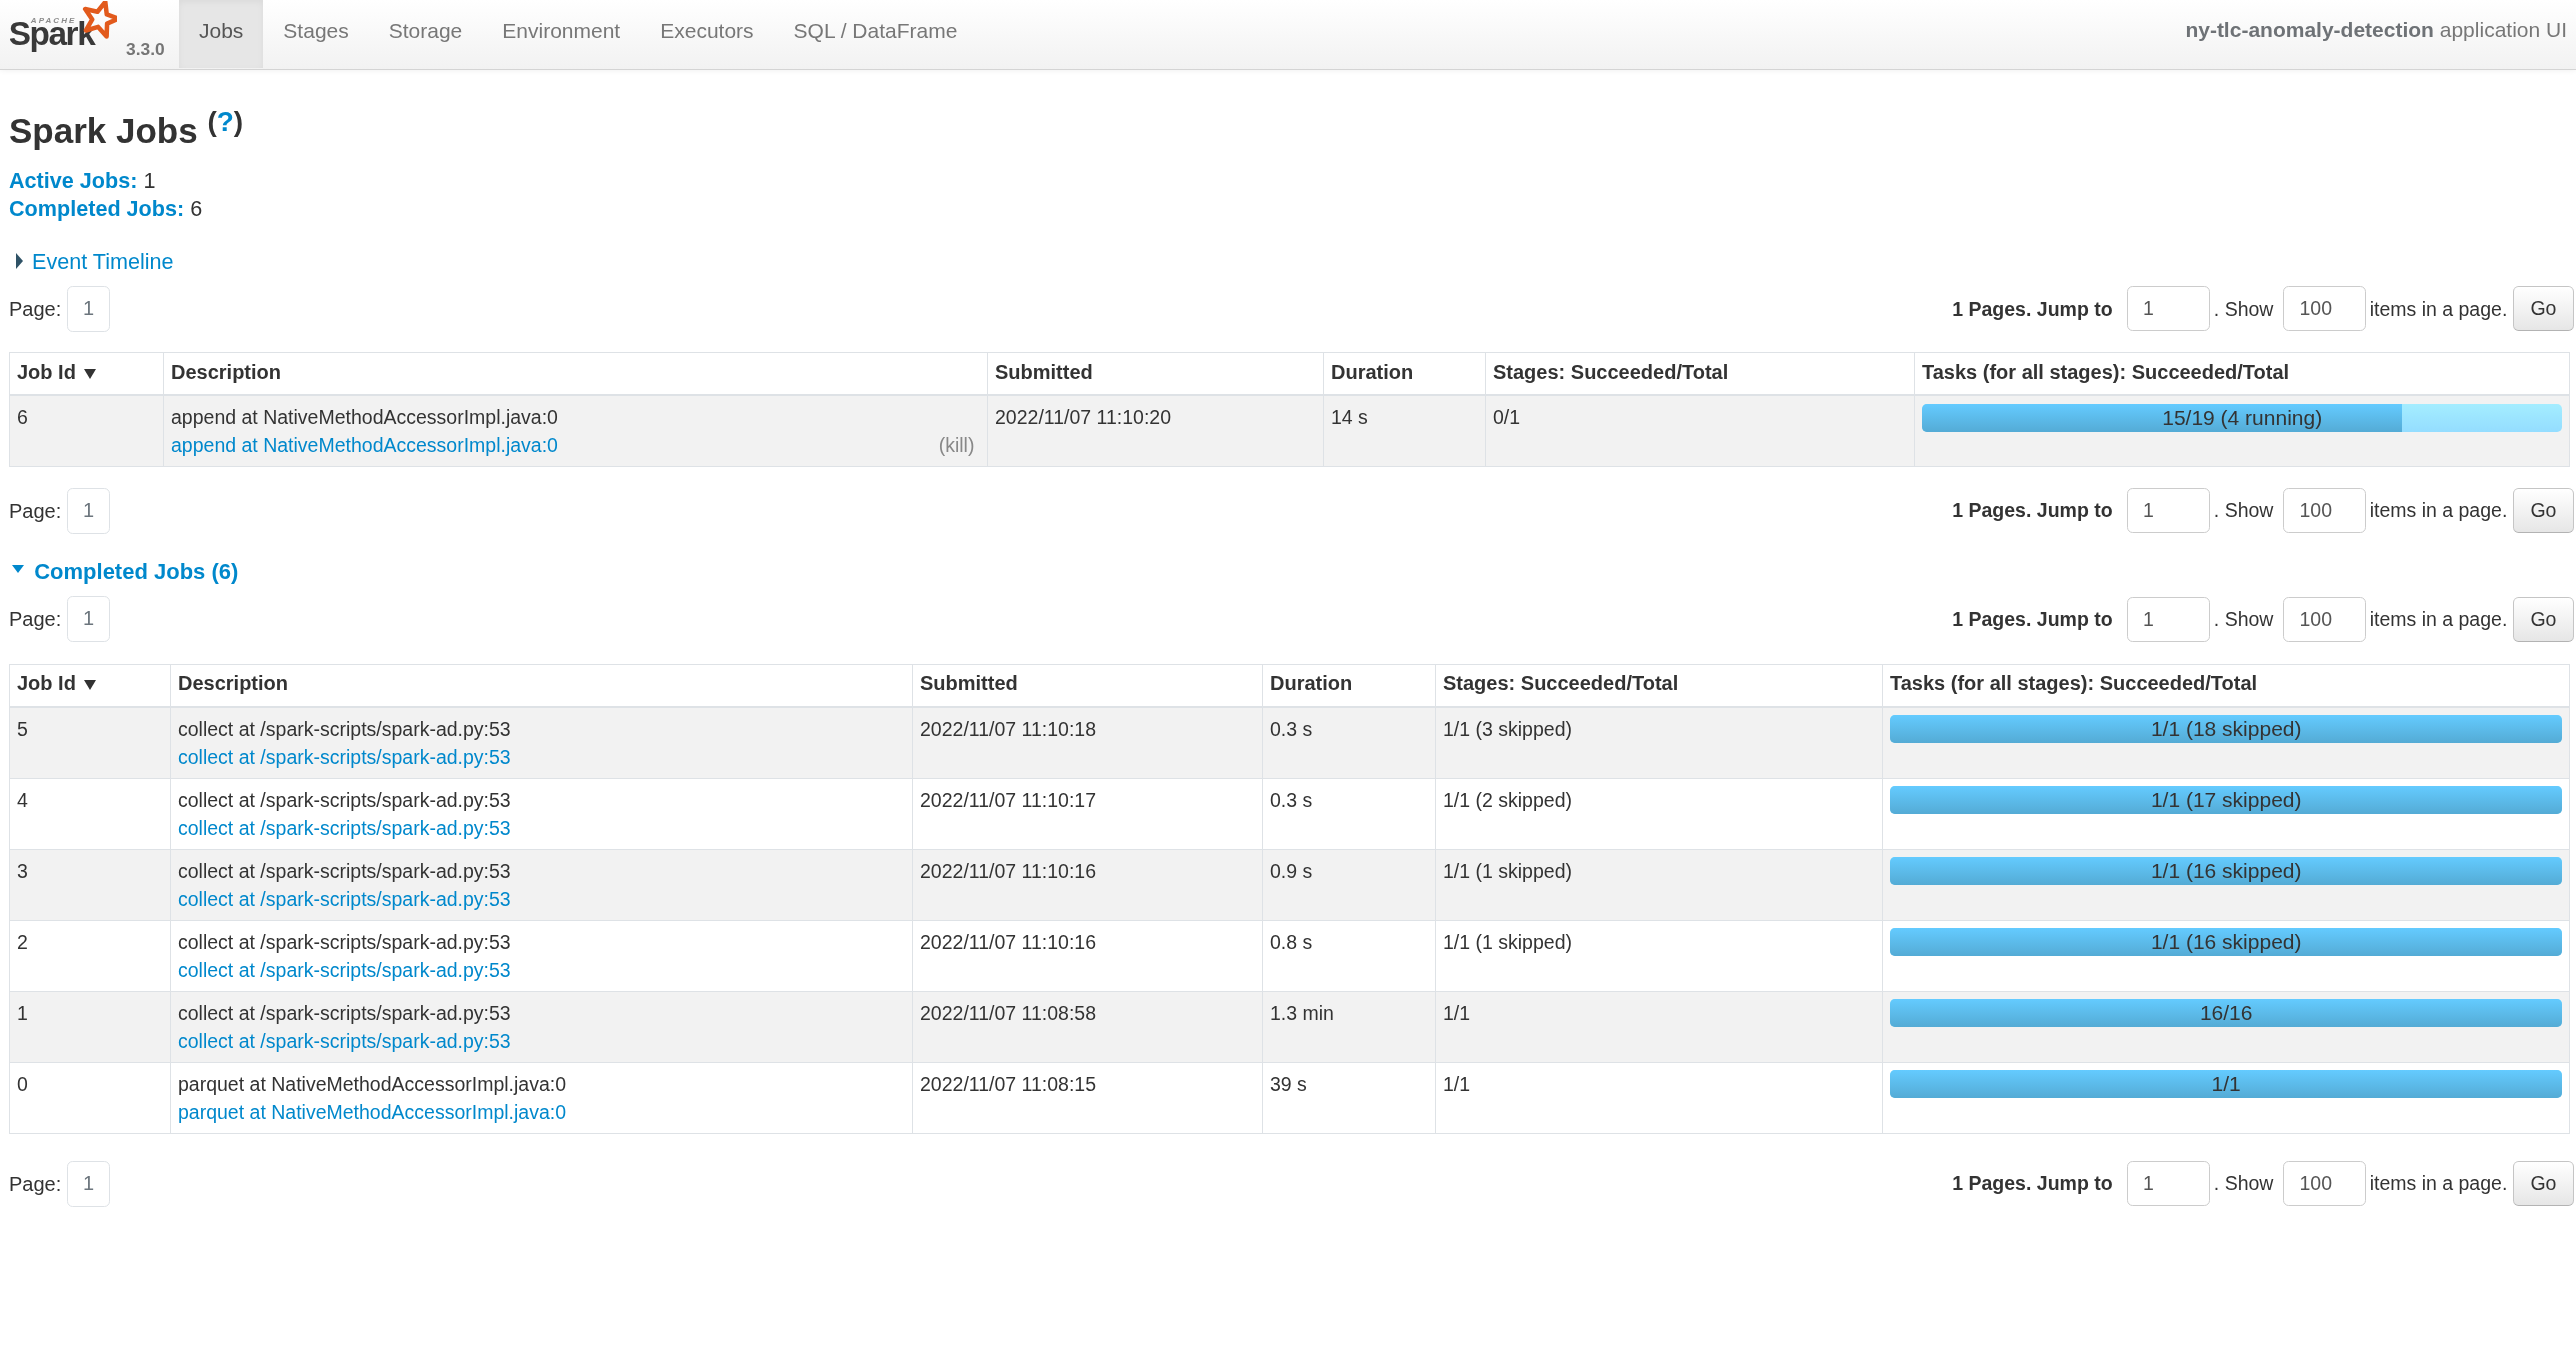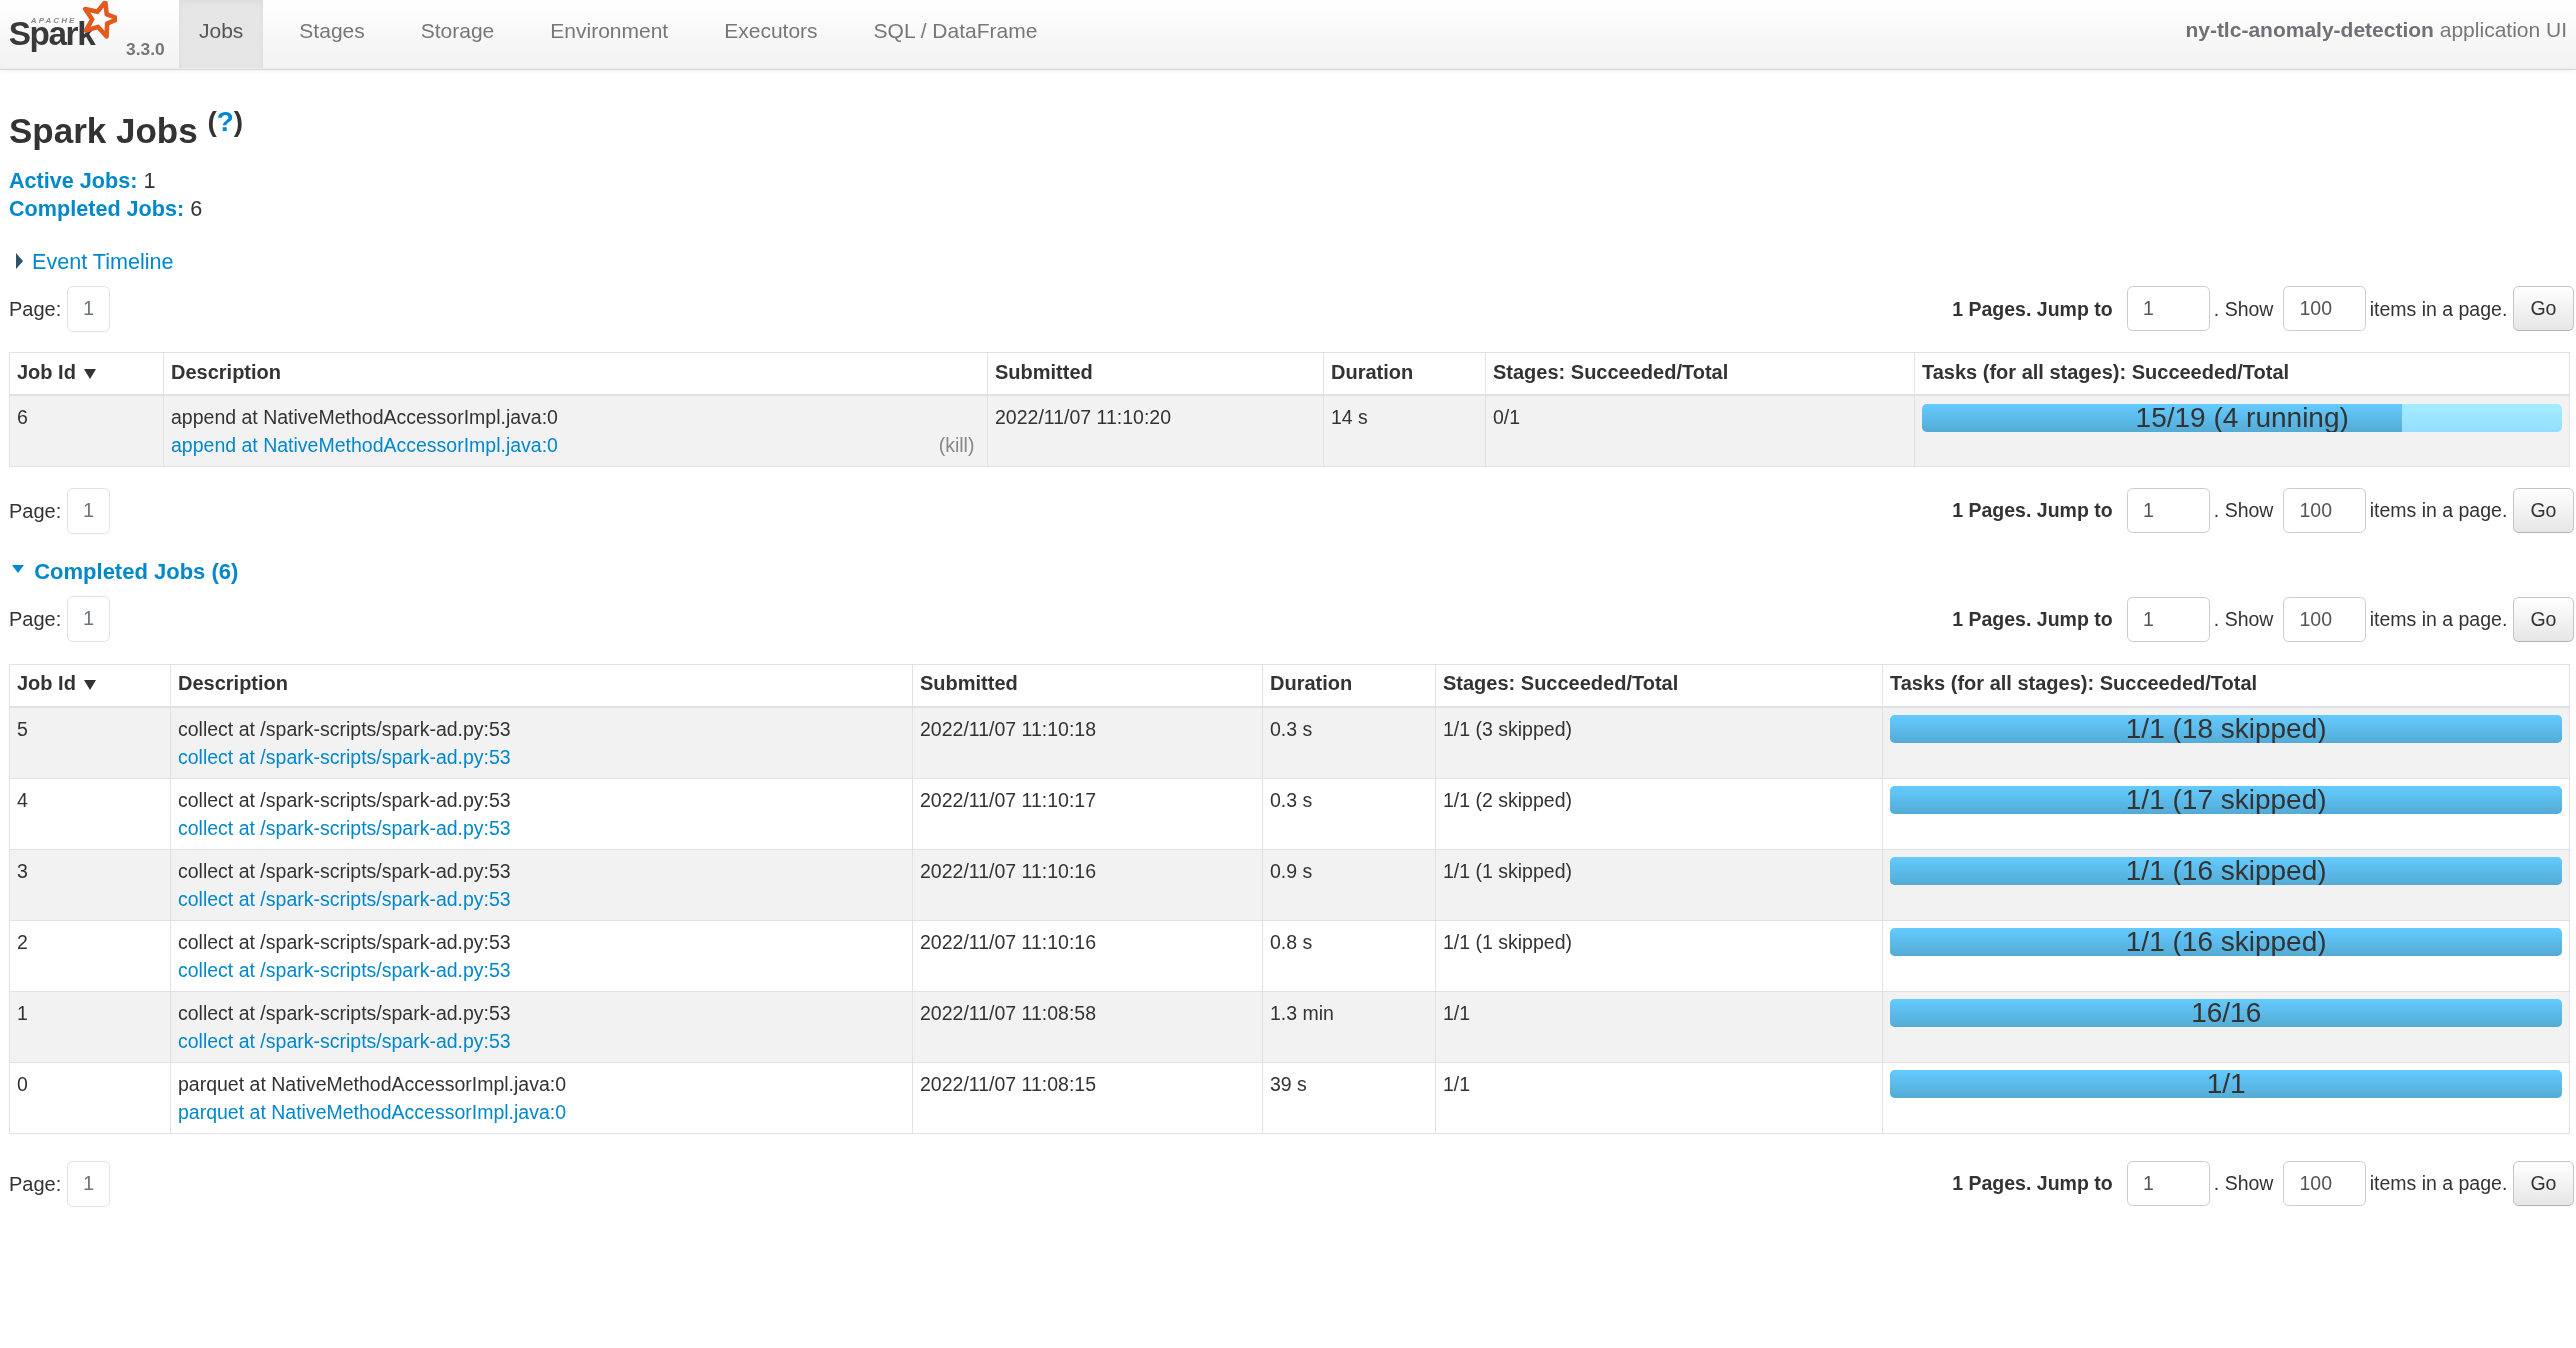--- a/index.html
+++ b/index.html
@@ -5,21 +5,21 @@
 <style>
 * { box-sizing: border-box; }
 html,body { margin:0; padding:0; background:#fff; }
 body { font-family:"Liberation Sans",sans-serif; font-size:21.6px; line-height:28.5px; color:#333; width:2576px; }
 a { color:#0088cc; text-decoration:none; }
 
 
 .navbar { position:relative; height:70px; background:linear-gradient(to bottom,#ffffff,#f2f2f2); border-bottom:1.4px solid #d4d4d4; box-shadow:0 1.4px 5.6px rgba(0,0,0,.065); }
 .brand { position:absolute; left:9.7px; top:1.4px; width:107px; height:56px; }
 .version { position:absolute; left:126px; top:35px; font-size:17.4px; font-weight:bold; color:#757575; }
-.tabs { position:absolute; left:179px; top:0; height:68px; margin:0; padding:0; list-style:none; display:flex;gap:16px; }
+.tabs { position:absolute; left:179px; top:0; height:68px; margin:0; padding:0; list-style:none; display:flex; }
 .tabs li { height:68px; padding:16.7px 20px 0 20px; font-size:21px; color:#777; }
 .tabs li.active { background:#e6e6e6; color:#555; box-shadow:inset 0 2.1px 6.3px rgba(0,0,0,.05); }
 .appname { position:absolute; right:9px; top:16px; font-size:21px; color:#777; }
 .appname b { color:#6e7276; }
 
 
 .content { padding:0 5.6px 0 9px; }
 h3 { margin:41px 0 0 0; font-size:35px; line-height:40px; font-weight:bold; color:#333; }
 h3 .qlink { font-size:28px; vertical-align:12px; font-weight:bold; line-height:0; }
 ul.info { margin:15.7px 0 0 0; padding:0; list-style:none; }
@@ -46,21 +46,21 @@
 th { font-size:20px; font-weight:bold; text-align:left; padding:4.9px 7px 7.7px 7px; line-height:28.5px; }
 td { padding:7px 7px; line-height:28px; vertical-align:top; font-size:19.5px; }
 tr.str td { background:#f2f2f2; }
 .kill { float:right; color:#888; margin-right:5.6px; }
 .tbl1 { margin-top:20px; }
 .tbl2 { margin-top:21.5px; }
 
 
 .progress { position:relative; height:28px; margin-top:0.7px; border-radius:4.9px; background:linear-gradient(to bottom,#A4EDFF,#94DDFF); overflow:hidden; }
 .progress .bar { position:absolute; left:0; top:0; bottom:0; background:linear-gradient(to bottom,#64CBFF,#54ABD5); }
-.plbl { position:absolute; left:0; top:0; width:100%; text-align:center; line-height:28px; color:#333; font-size:28px; }
+.plbl { position:absolute; left:0; top:0; width:100%; text-align:center; line-height:28px; color:#333; font-size:21px; }
 </style>
 </head>
 <body>
 <div class="navbar">
   <svg class="brand" viewBox="0 0 154 80" style="font-size:31px">
     <text x="30" y="31" font-family="Liberation Sans" font-style="italic" font-weight="bold" font-size="11.5" letter-spacing="3" fill="#8b8b8b">APACHE</text>
     <text x="-2" y="63" font-family="Liberation Sans" font-weight="bold" font-size="48" letter-spacing="-2" fill="#393939">Spark</text>
     <g transform="translate(130,26) rotate(16)">
       <path d="M0,-26 L7,-9.3 L25,-8.1 L11.1,3.4 L15.5,21.2 L0,11.4 L-15.5,21.2 L-11.1,3.4 L-25,-8.1 L-7,-9.3 Z" fill="none" stroke="#e25a1c" stroke-width="6.5" stroke-linejoin="round"></path>
     </g>

